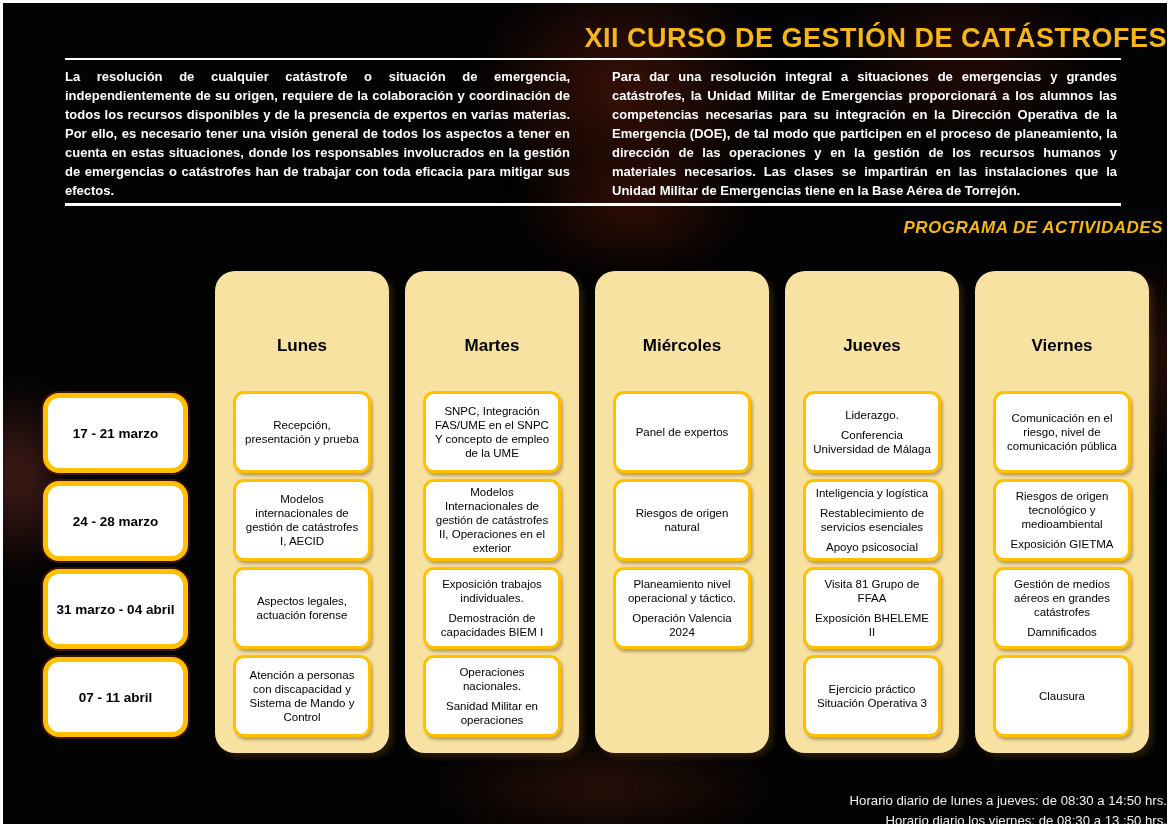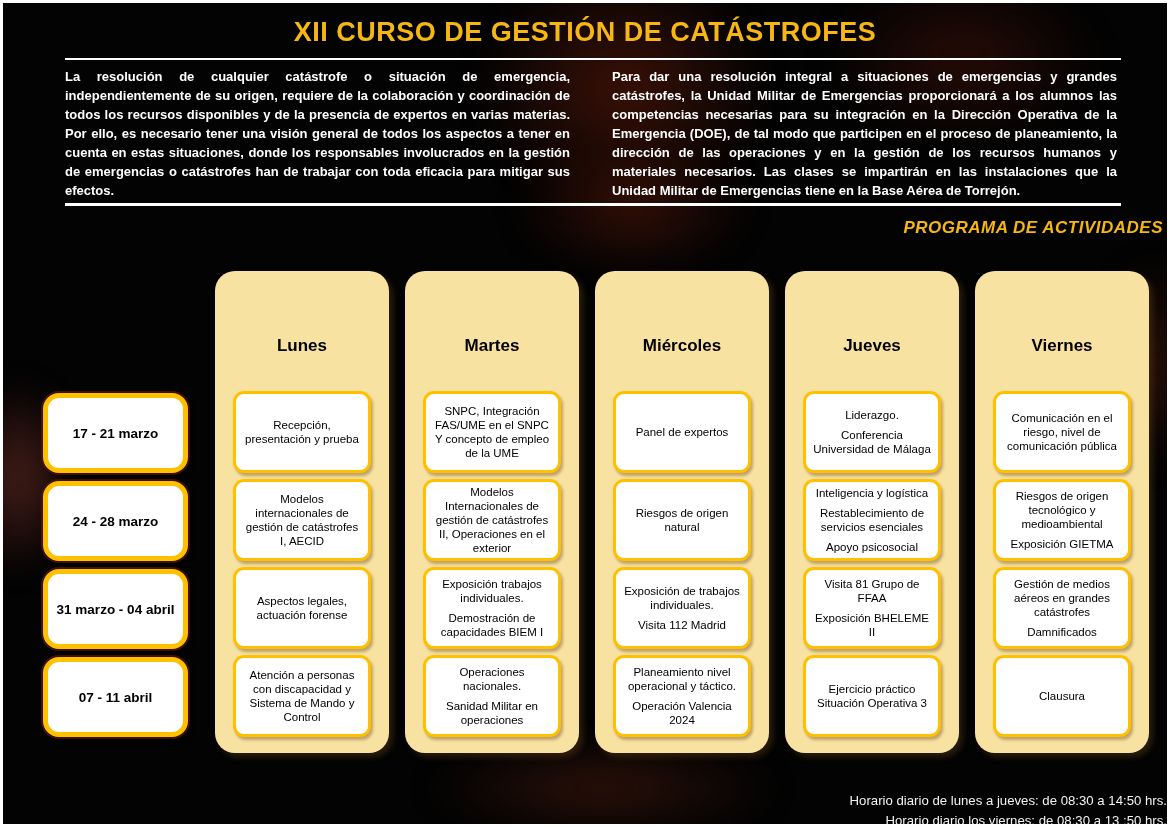--- a/index.html
+++ b/index.html
@@ -15,22 +15,22 @@
   
   .blob { position:absolute; pointer-events:none; filter:blur(16px); }
   .b1 { left:470px; top:-40px;  width:300px; height:250px; background:radial-gradient(ellipse at center, rgba(115,32,12,.50), transparent 70%); }
   .b2 { left:-45px; top:375px;  width:120px; height:200px; background:radial-gradient(ellipse at center, rgba(150,62,52,.48), transparent 70%); }
   .b3 { left:510px; top:140px;  width:240px; height:130px; background:radial-gradient(ellipse at center, rgba(95,26,10,.55), transparent 70%); }
   .b4 { left:420px; top:735px;  width:360px; height:100px; background:radial-gradient(ellipse at center, rgba(90,32,16,.50), transparent 70%); }
   .b5 { left:1090px; top:250px; width:130px; height:220px; background:radial-gradient(ellipse at center, rgba(95,32,16,.40), transparent 70%); }
   .b6 { left:820px; top:-30px;  width:280px; height:170px; background:radial-gradient(ellipse at center, rgba(85,22,10,.45), transparent 70%); }
 
   .title {
-    position:absolute; top:14px; left:0; right:0;
-    text-align:center;
+    position:absolute; top:20px; left:0; right:0;
+    text-align:right;
     color:#F6B614;
     font-size:27px; font-weight:700; letter-spacing:.5px;
   }
   .rule1 { position:absolute; top:55px; left:62px; width:1056px; height:2px; background:#ffffff; }
   .intro {
     position:absolute; top:64px; left:62px; width:1052px;
     display:flex; gap:42px;
   }
   .intro p {
     flex:1;
@@ -193,26 +193,20 @@
               <div class="cell-line">Panel de expertos</div>
             </div>
           </div>
           <div class="cell-slot">
             <div class="cell-card">
               <div class="cell-line">Riesgos de origen natural</div>
             </div>
           </div>
           <div class="cell-slot">
             <div class="cell-card">
-              <div class="cell-line">Exposición de trabajos individuales.</div>
-              <div class="cell-line">Visita 112 Madrid</div>
-            </div>
-          </div>
-          <div class="cell-slot">
-            <div class="cell-card">
               <div class="cell-line">Planeamiento nivel operacional  y táctico.</div>
               <div class="cell-line">Operación Valencia 2024</div>
             </div>
           </div>
         </div>
         <div class="day-panel">
           <div class="day-header">Jueves</div>
           <div class="cell-slot">
             <div class="cell-card">
               <div class="cell-line">Liderazgo.</div>

